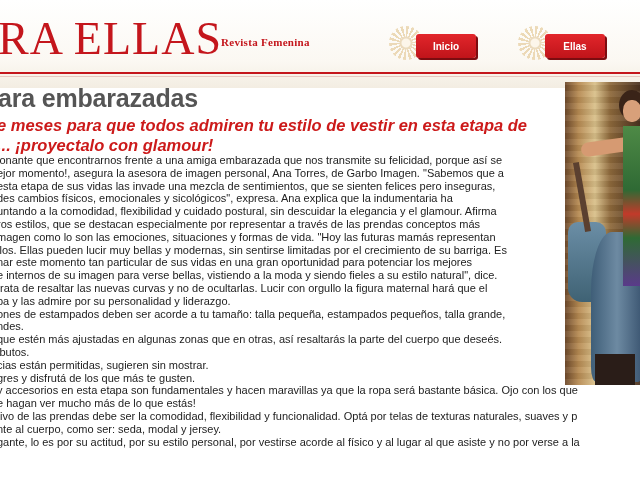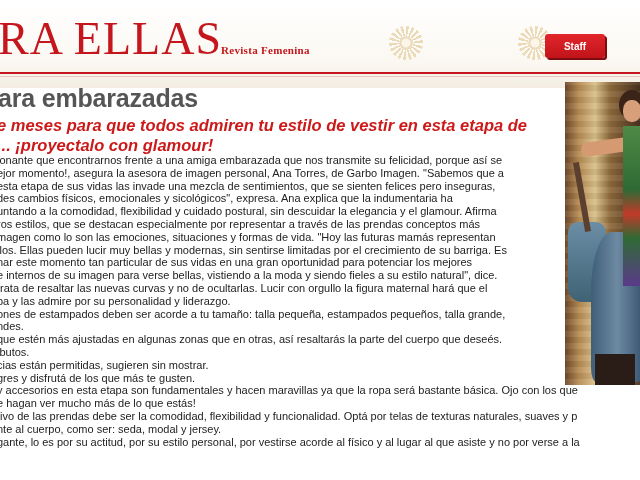--- a/index.html
+++ b/index.html
@@ -11,21 +11,21 @@
   .header {
     position:absolute; left:0; top:0; width:640px; height:88px;
     background:linear-gradient(#ffffff 0%, #fbf8f2 70%, #f3ede2 100%);
   }
   .brand {
     position:absolute; left:-2px; top:13px;
     font-family:"Liberation Serif", serif; font-size:46px; color:#c4161c;
     letter-spacing:1px; line-height:52px; white-space:nowrap;
   }
   .tagline {
-    position:absolute; left:221px; top:44px;
+    position:absolute; left:221px; top:36px;
     font-family:"Liberation Serif", serif; font-weight:bold; font-size:11px; color:#c4161c;
     letter-spacing:0.3px;
   }
   .flower {
     position:absolute; width:34px; height:34px; border-radius:50%;
     background:radial-gradient(circle, #fdf6e8 0 4px, #e8d4b0 5px 6px, transparent 7px),
                repeating-conic-gradient(#e9d2a8 0deg 10deg, transparent 10deg 20deg);
     opacity:0.8;
   }
   .flower.f1 { left:389px; top:26px; }
@@ -79,21 +79,22 @@
   .photo .boots { position:absolute; left:30px; top:272px; width:40px; height:31px; background:#2a1d18; }
 </style>
 </head>
 <body>
 
 <div class="header">
   <div class="brand">RA ELLAS</div>
   <div class="tagline">Revista Femenina</div>
   <div class="flower f1"></div>
   <div class="flower f2"></div>
-  <div class="nav-btn b2">Staff</div>
+  <div class="nav-btn b1">Inicio</div>
+  <div class="nav-btn b2">Ellas</div>
 </div>
 <div class="header-rule"></div>
 <div class="header-rule2"></div>
 
 <h1 class="title" style="margin:0">ara embarazadas</h1>
 
 <div class="subtitle">
   <div>e meses para que todos admiren tu estilo de vestir en esta etapa de</div>
   <div>... ¡proyectalo con glamour!</div>
 </div>

